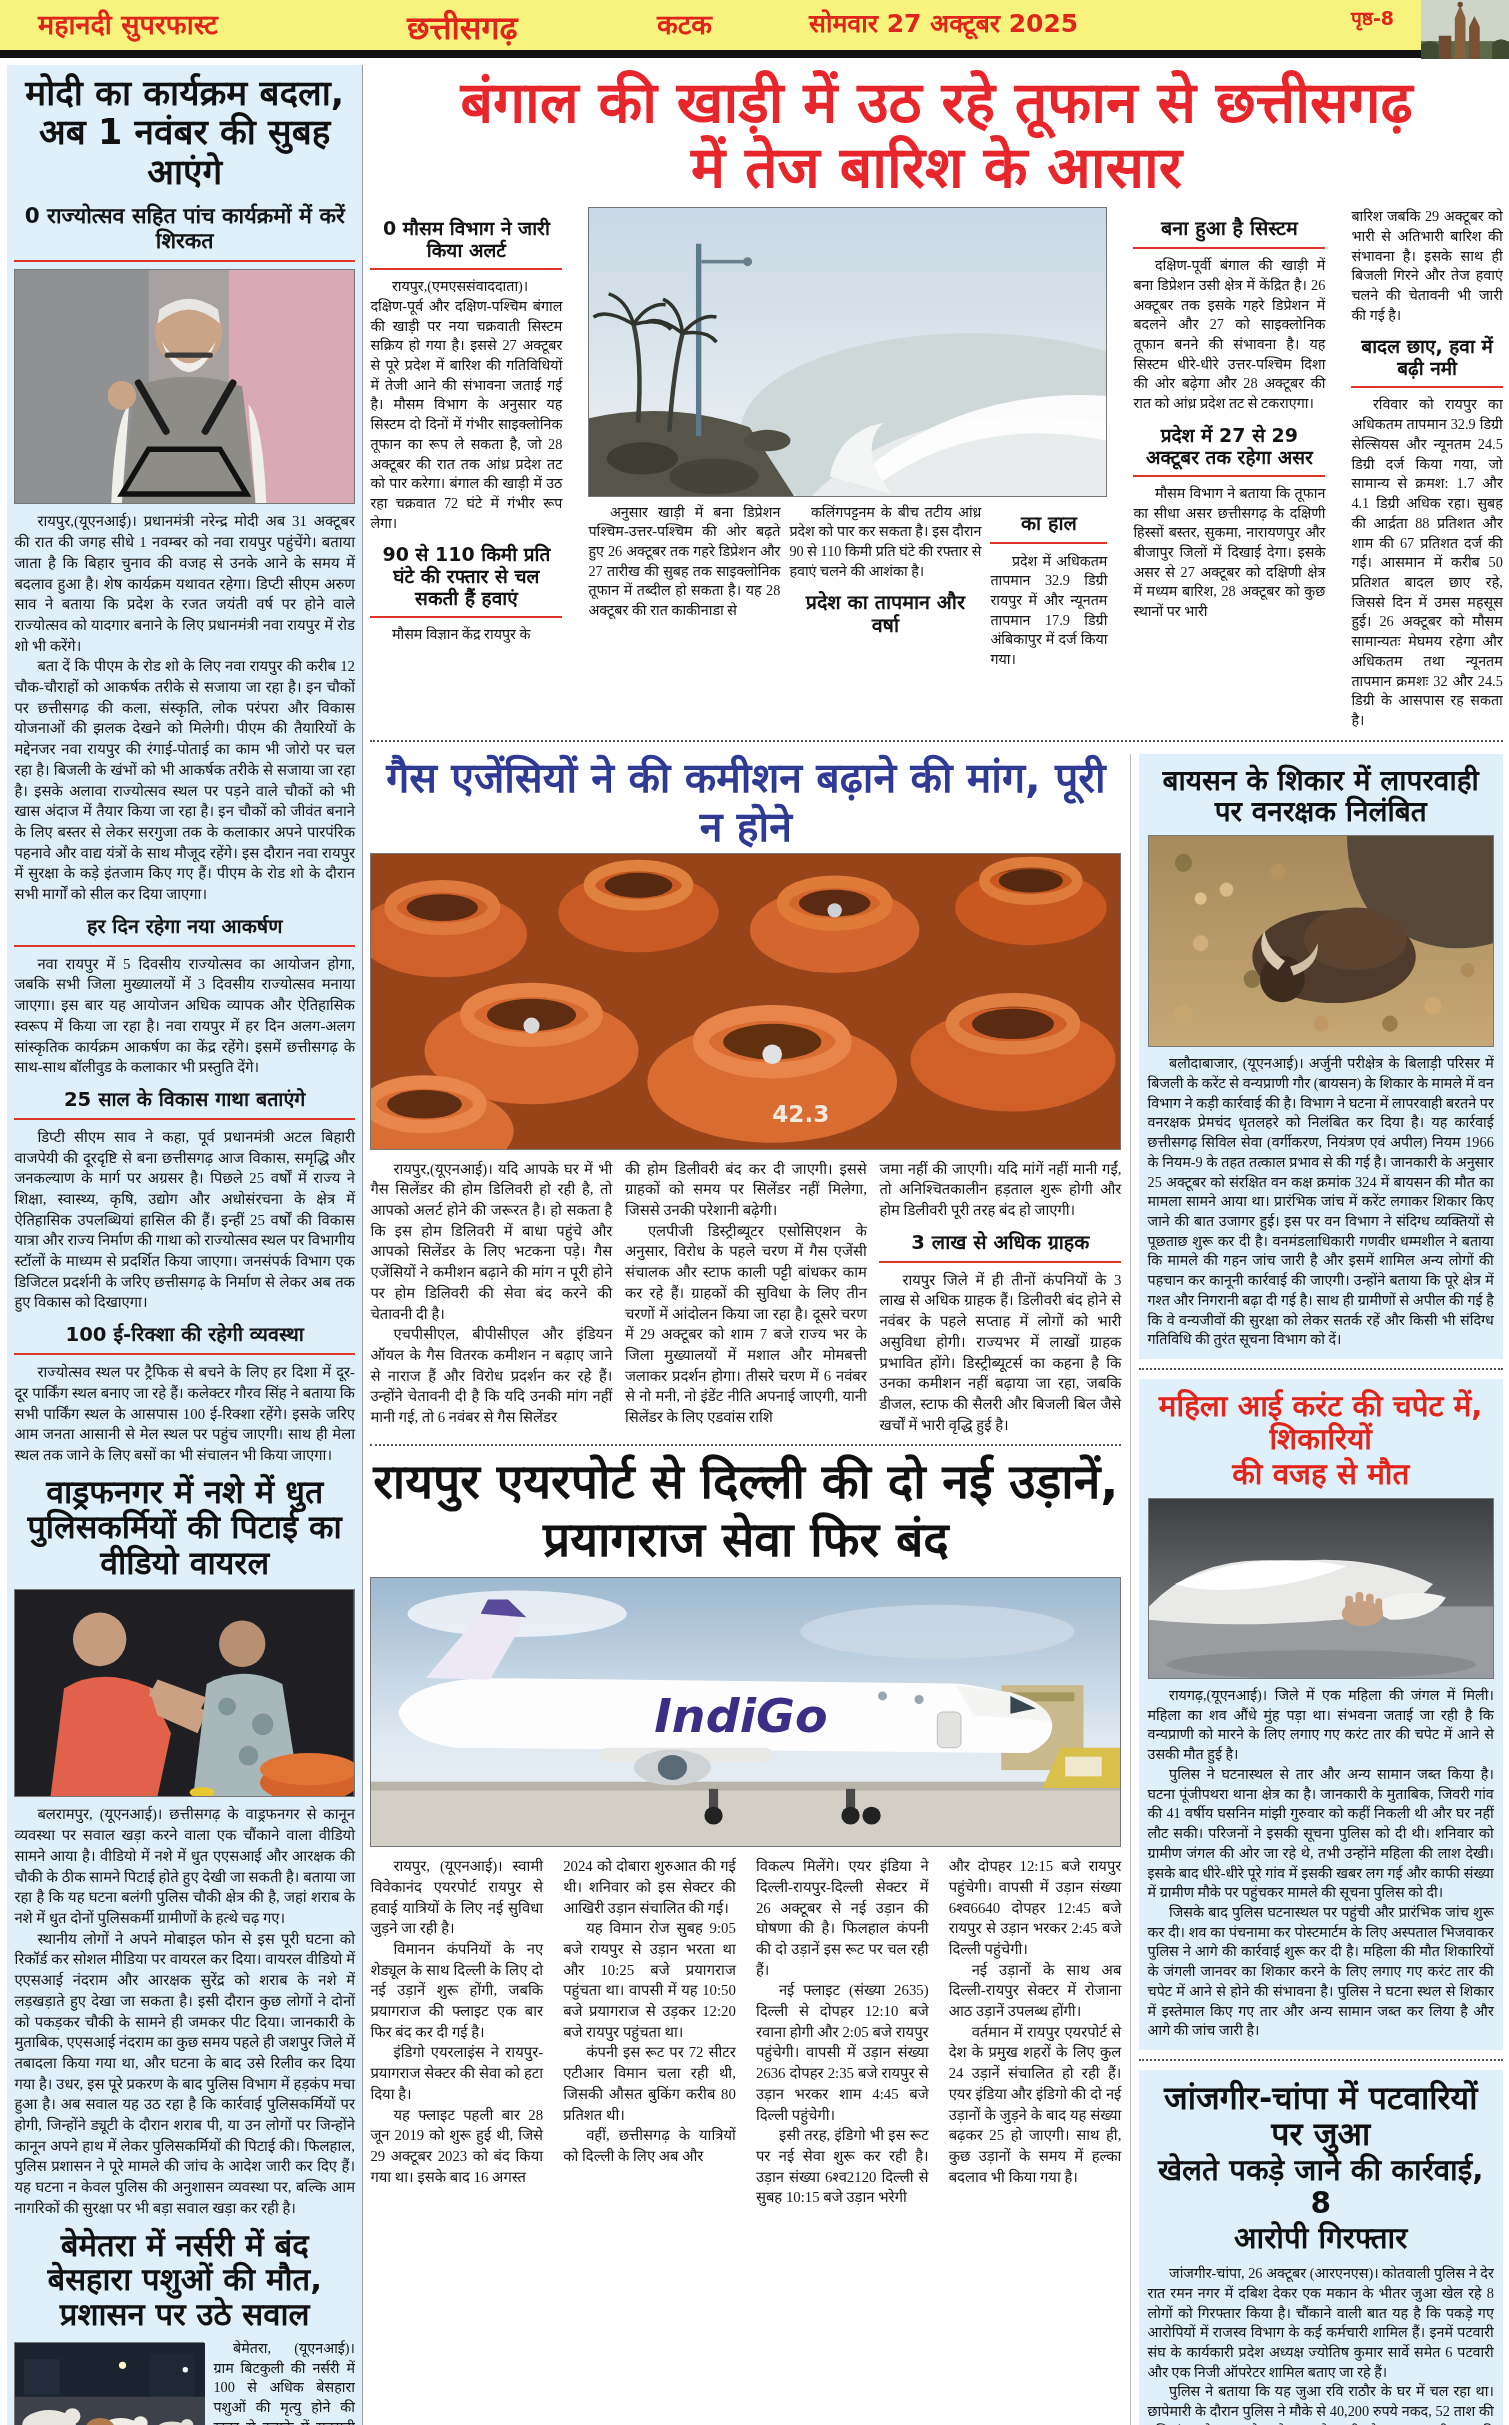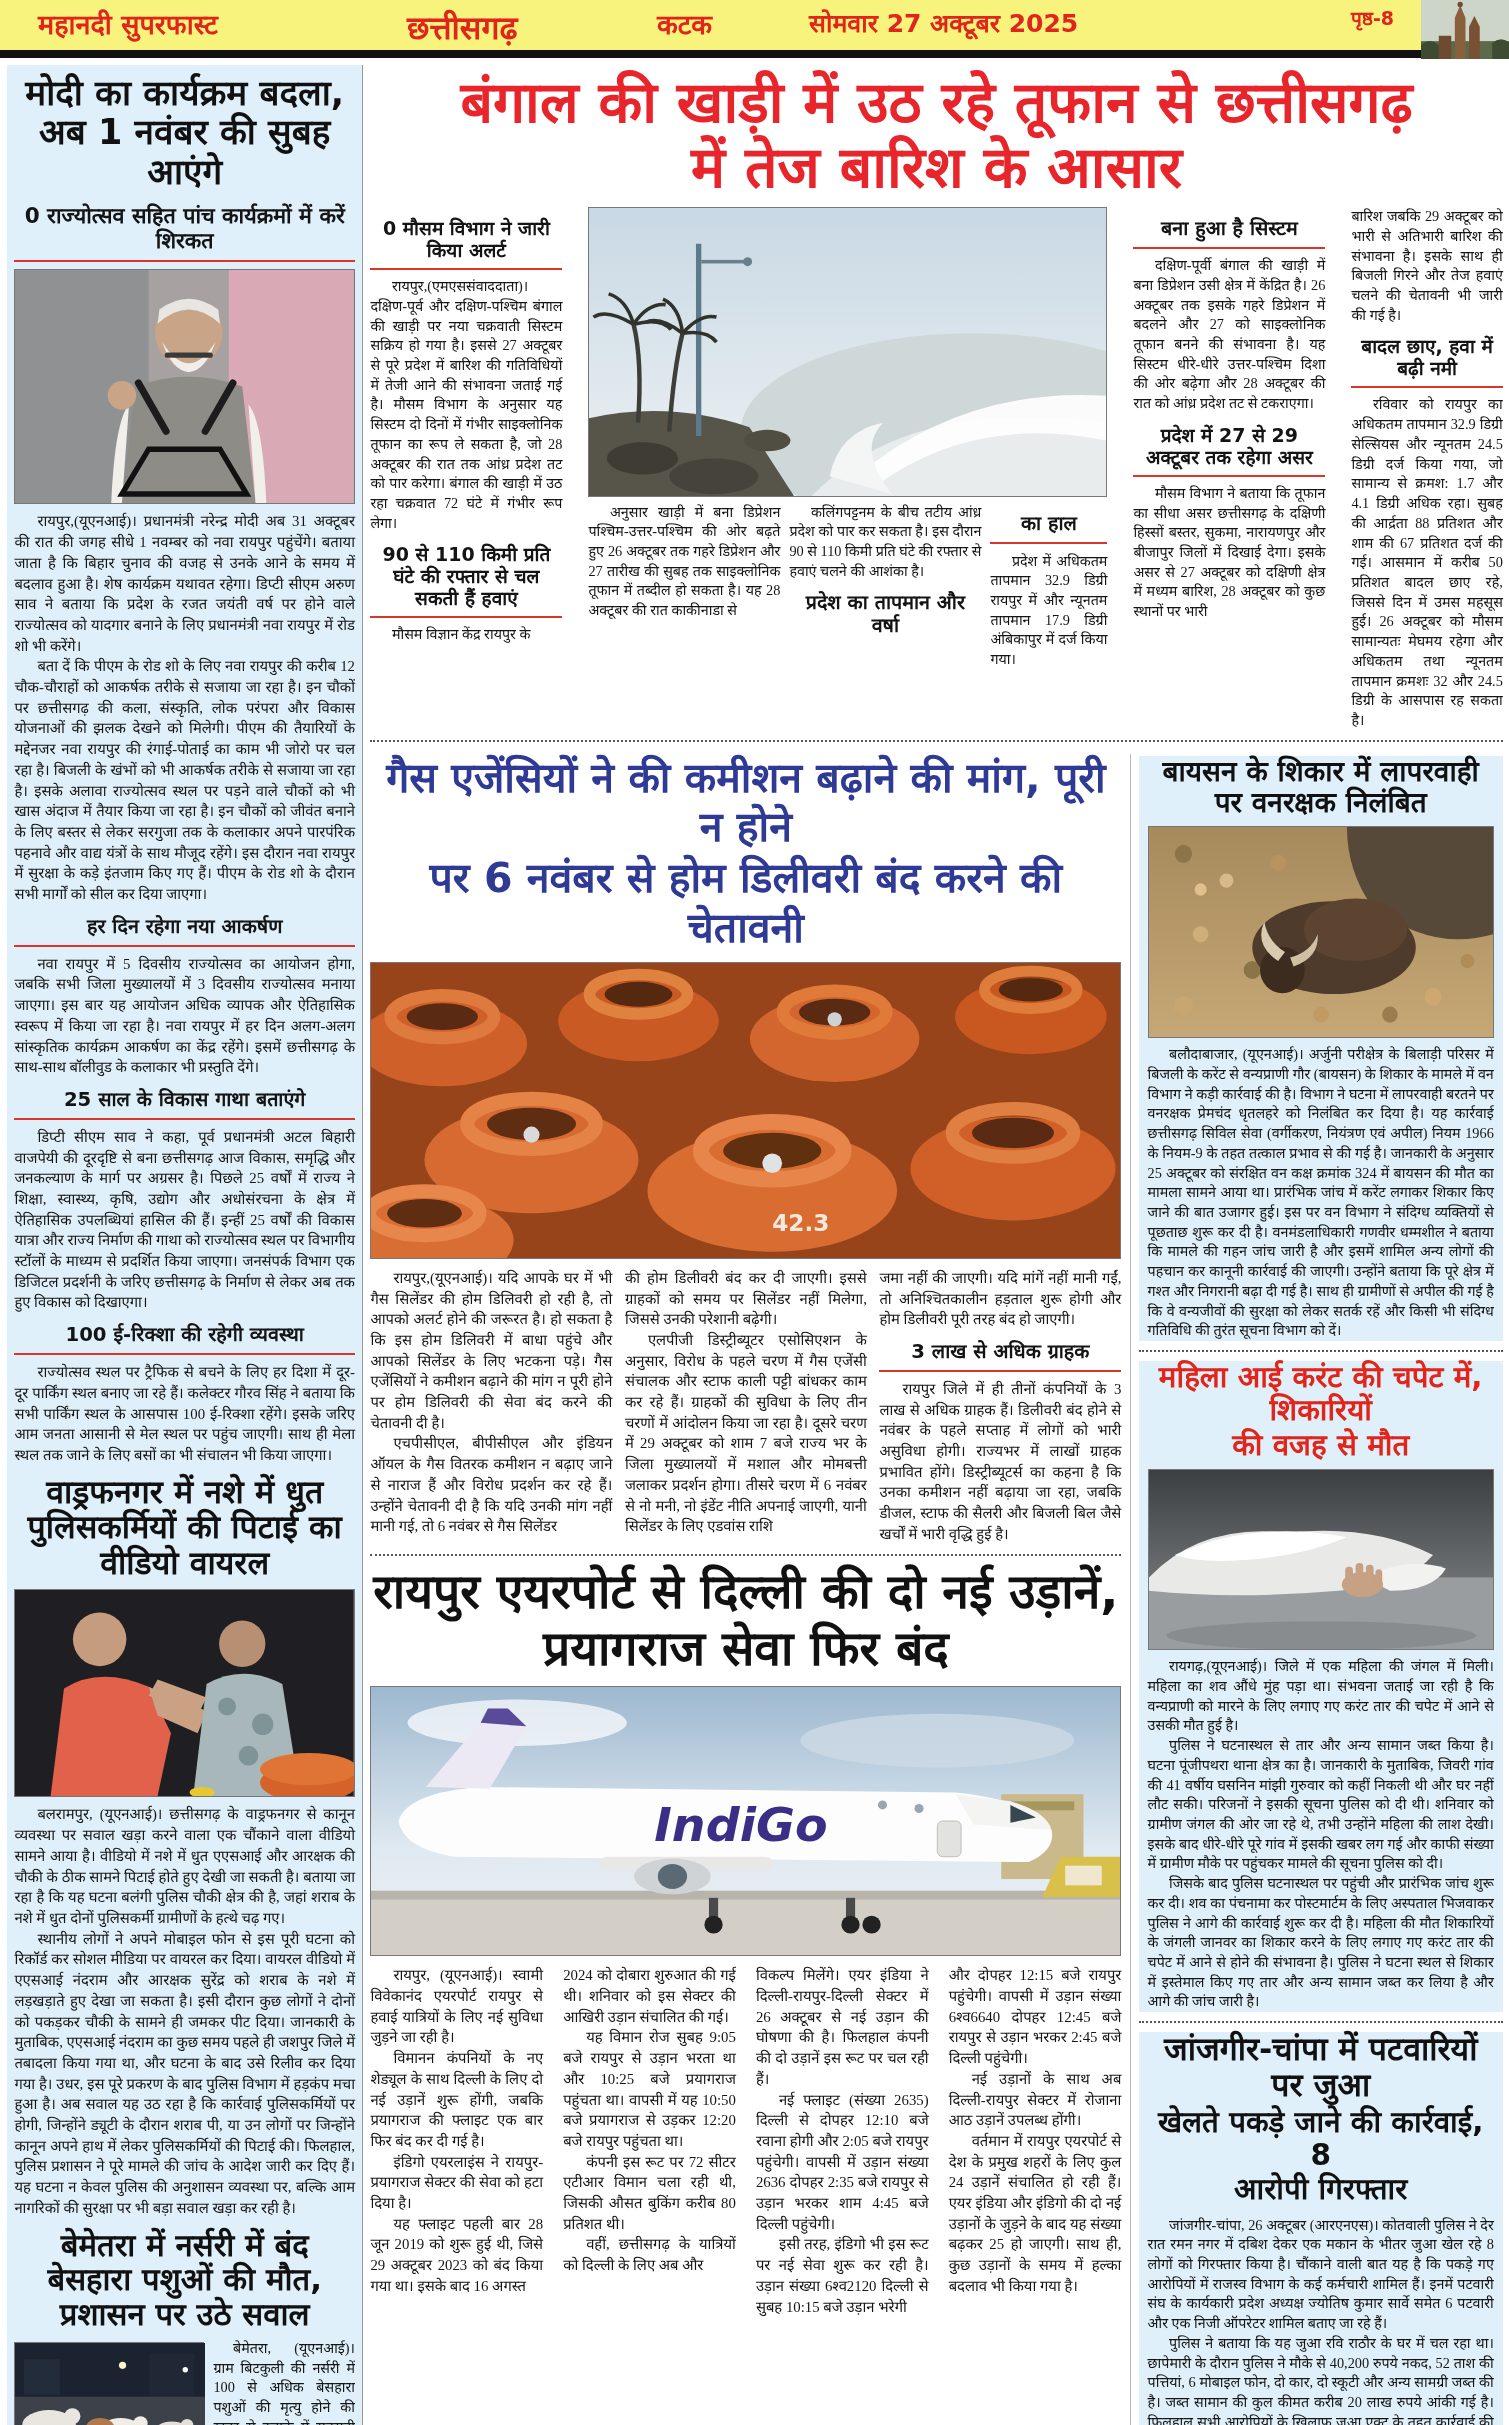--- a/index.html
+++ b/index.html
@@ -30,21 +30,21 @@
   .w-c6{flex:1;min-width:0;}
   .w-under{display:flex;gap:9px;margin-top:5.4px;}
   .w-u1{width:192px;}
   .w-u2{width:192px;}
   .w-u3{flex:1;min-width:0;}
   .below{display:flex;gap:9px;margin-top:3.6px;}
   .col-center{width:751px;}
   .col-right{flex:1;min-width:0;border-left:0.9px solid #bbb;padding-left:7.2px;}
   .cols{display:flex;gap:12.5px;}
   .cols>div{flex:1;min-width:0;}
-  .rc-article{background:#e0f0fa;padding:0 9px;box-sizing:border-box;}
+  .rc-article{background:#e0f0fa;padding:9px 9px;box-sizing:border-box;}
   .imgbox{width:100%;display:block;border:0.9px solid #777;box-sizing:border-box;}
   svg{display:block;}
 </style>
 </head>
 <body>
 
 <header class="masthead">
   <span class="mh mh-paper">महानदी सुपरफास्ट</span>
   <span class="mh mh-edition">छत्तीसगढ़</span>
   <span class="mh mh-city">कटक</span>
@@ -230,21 +230,20 @@
     </section>
 
     <div class="dotsep"></div>
 
     <div class="below">
 
       <div class="col-center">
 
         <section>
           <h2 class="headline-blue" style="font-size:41px;margin:0;">गैस एजेंसियों ने की कमीशन बढ़ाने की मांग, पूरी न होने</h2>
-          <h2 class="headline-blue" style="font-size:41px;margin:1.8px 0 9px 0;">पर 6 नवंबर से होम डिलीवरी बंद करने की चेतावनी</h2>
           <span class="imgbox">
             <svg viewBox="0 0 840 330" width="100%" height="295" preserveAspectRatio="none">
               <rect width="840" height="330" fill="#c2551f"></rect>
               <rect width="840" height="330" fill="#1c120c" opacity="0.25"></rect>
               <g>
                 <g transform="translate(80,60)">
                     <ellipse cx="0" cy="30" rx="95" ry="48" fill="#d0602a"></ellipse>
                     <ellipse cx="0" cy="0" rx="58" ry="24" fill="none" stroke="#df7a3f" stroke-width="14"></ellipse>
                     <ellipse cx="0" cy="0" rx="40" ry="15" fill="#5a2b12"></ellipse>
                   </g>

